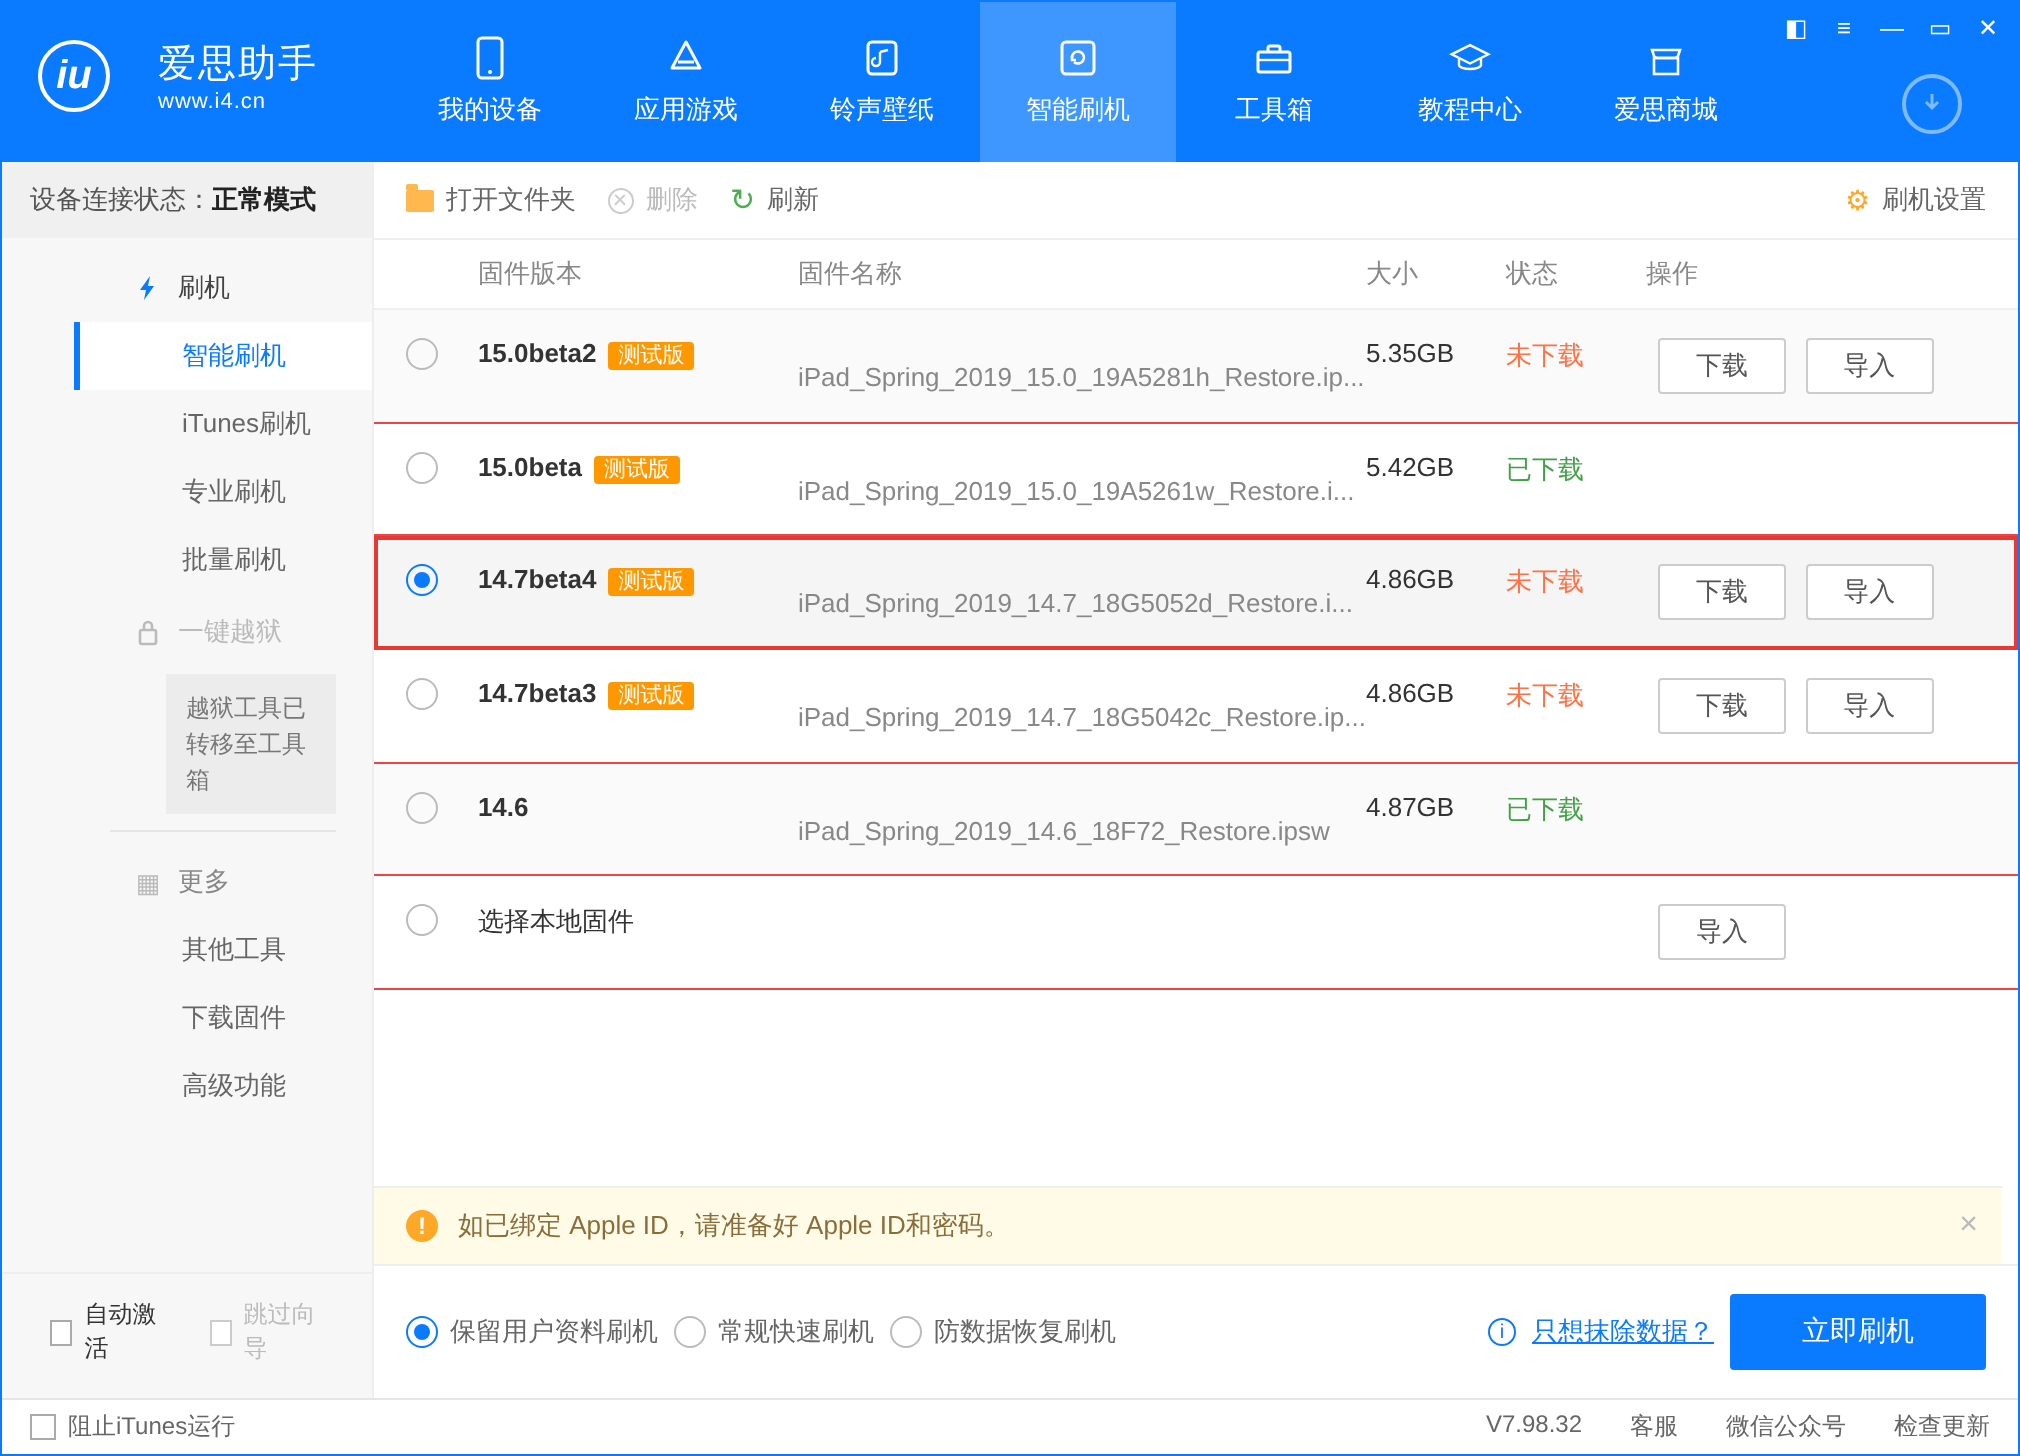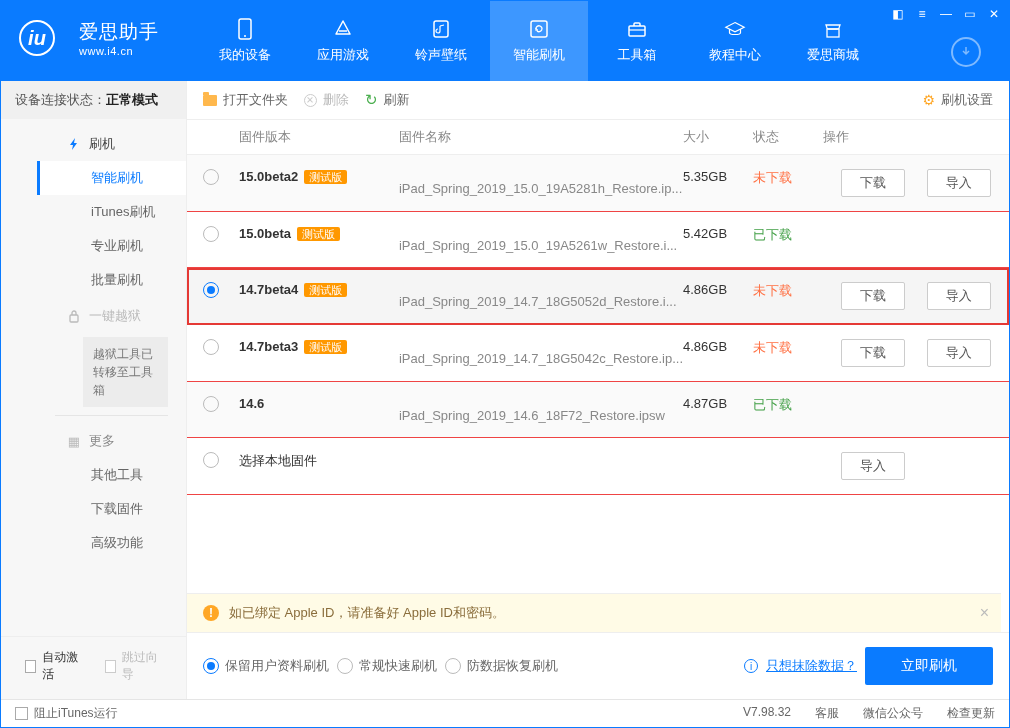--- a/index.html
+++ b/index.html
@@ -77,21 +77,21 @@
   .row { display: flex; align-items: flex-start; padding: 14px 16px; font-size: 13px; border-bottom: 1px solid #ef4444; }
   .row.alt { background: #fafafa; }
   .row.highlight { outline: 2px solid #e53935; outline-offset: -2px; background: #f5f5f5; }
   .radio { width: 16px; height: 16px; border: 1.5px solid #bbb; border-radius: 50%; display: inline-flex; align-items: center; justify-content: center; }
   .radio.checked { border-color: #0a7bff; }
   .radio.checked::after { content: ""; width: 8px; height: 8px; background: #0a7bff; border-radius: 50%; }
   .badge { background: #ff9800; color: #fff; font-size: 11px; padding: 1px 5px; border-radius: 2px; margin-left: 6px; }
   .fname { color: #888; margin-top: 12px; }
   .st-not { color: #ff7043; }
   .st-done { color: #43a047; }
-  .btn { border: 1px solid #ccc; background: #fff; padding: 4px 18px; font-size: 13px; color: #555; cursor: pointer; margin-left: 18px; border-radius: 2px; }
+  .btn { border: 1px solid #ccc; background: #fff; padding: 4px 18px; font-size: 13px; color: #555; cursor: pointer; margin-left: 6px; border-radius: 2px; }
 
   
   .notice { margin: 0 8px 0 0; background: #fffbe6; border-top: 1px solid #eee; padding: 10px 16px; display: flex; align-items: center; gap: 10px; color: #8a6d3b; font-size: 13px; position: relative; }
   .notice .warn { width: 16px; height: 16px; border-radius: 50%; background: #ffa726; color: #fff; display: flex; align-items: center; justify-content: center; font-size: 12px; font-weight: bold; }
   .notice .close-x { position: absolute; right: 12px; color: #bbb; cursor: pointer; font-size: 16px; }
 
   .modes { border-top: 1px solid #eee; padding: 14px 16px; display: flex; align-items: center; gap: 8px; font-size: 13px; }
   .modes .mode { display: flex; align-items: center; gap: 6px; color: #666; cursor: pointer; }
   .modes .spacer { flex: 1; }
   .link { color: #0a7bff; text-decoration: underline; cursor: pointer; display: flex; align-items: center; gap: 4px; }

